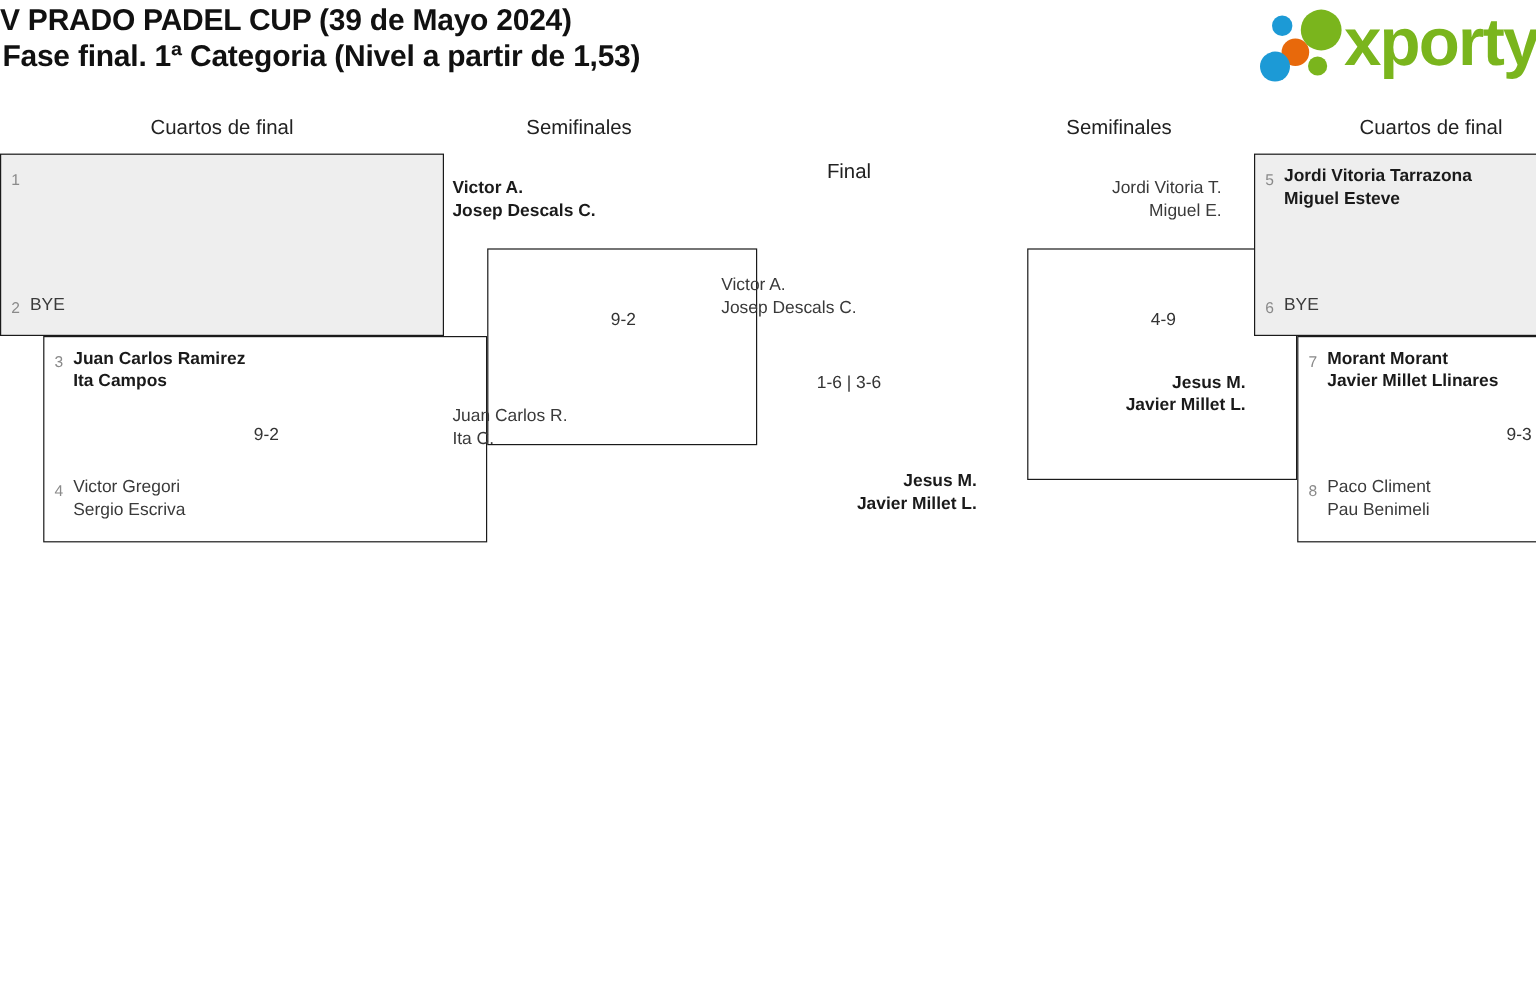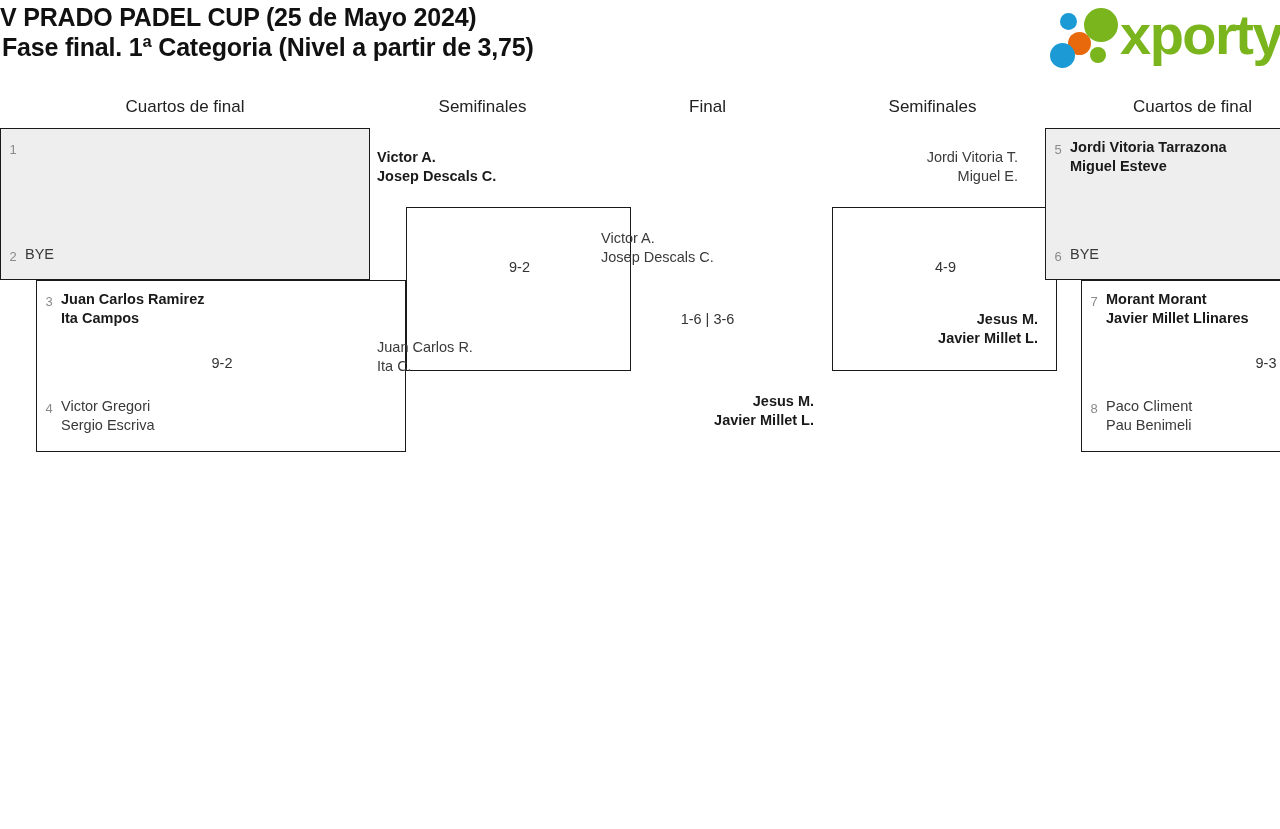--- a/index.html
+++ b/index.html
@@ -42,21 +42,21 @@
   #bracket{position:absolute;left:0;top:88px;width:1280px;height:741px;}
 
   
   .col-header{
     position:absolute;top:7px;height:24px;
     font-size:17px;line-height:24px;font-weight:400;
     color:#222222;text-align:center;white-space:nowrap;
   }
   #hdr-qf-left{left:0px;width:370px;}
   #hdr-sf-left{left:370px;width:225px;}
-  #hdr-final{left:595px;width:225px;}
+  #hdr-final{left:595px;width:225px;margin-top:36px;}
   #hdr-sf-right{left:820px;width:225px;}
   #hdr-qf-right{left:1045px;width:295px;text-align:center;}
 
   
   .match-box{position:absolute;box-sizing:border-box;border:1px solid #1a1a1a;}
   .shaded{background:#eeeeee;}
   .plain{background:#ffffff;margin-left:36px;}
 
   
   .team{position:absolute;display:flex;align-items:flex-start;}
@@ -83,22 +83,22 @@
 
   
   .label-team{position:absolute;}
 </style>
 </head>
 <body>
 
 <div id="header">
 
   <div id="title-block">
-    <div class="title-line" id="title-line1">V PRADO PADEL CUP (25 de Mayo 2024)</div>
-    <div class="title-line" id="title-line2">Fase final. 1ª Categoria (Nivel a partir de 3,75)</div>
+    <div class="title-line" id="title-line1">V PRADO PADEL CUP (39 de Mayo 2024)</div>
+    <div class="title-line" id="title-line2">Fase final. 1ª Categoria (Nivel a partir de 1,53)</div>
   </div>
 
   <div id="logo">
     <div id="logo-dots">
       <span class="dot" id="dot-blue-sm"></span>
       <span class="dot" id="dot-orange"></span>
       <span class="dot" id="dot-green-lg"></span>
       <span class="dot" id="dot-blue-lg"></span>
       <span class="dot" id="dot-green-sm"></span>
     </div>
@@ -182,21 +182,21 @@
     </span>
   </div>
 
   <div class="label-team team right loser" style="left:800px;top:60px;width:218px;">
     <span class="names">
       <span class="name-line">Jordi Vitoria T.</span><br>
       <span class="name-line">Miguel E.</span>
     </span>
   </div>
 
-  <div class="match-box plain" style="left:796px;top:119px;width:225px;height:164px;">
+  <div class="match-box plain" style="left:820px;top:119px;width:225px;height:193px;">
     <div class="score c" style="left:0px;top:50px;width:225px;">4-9</div>
   </div>
 
   <div class="label-team team right winner" style="left:820px;top:222px;width:218px;">
     <span class="names">
       <span class="name-line">Jesus M.</span><br>
       <span class="name-line">Javier Millet L.</span>
     </span>
   </div>
 

